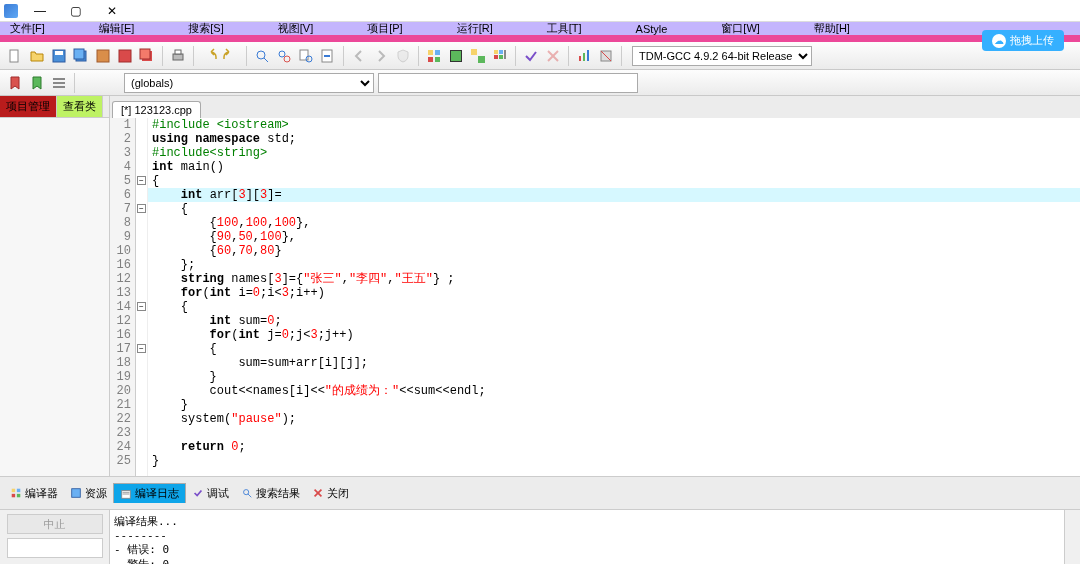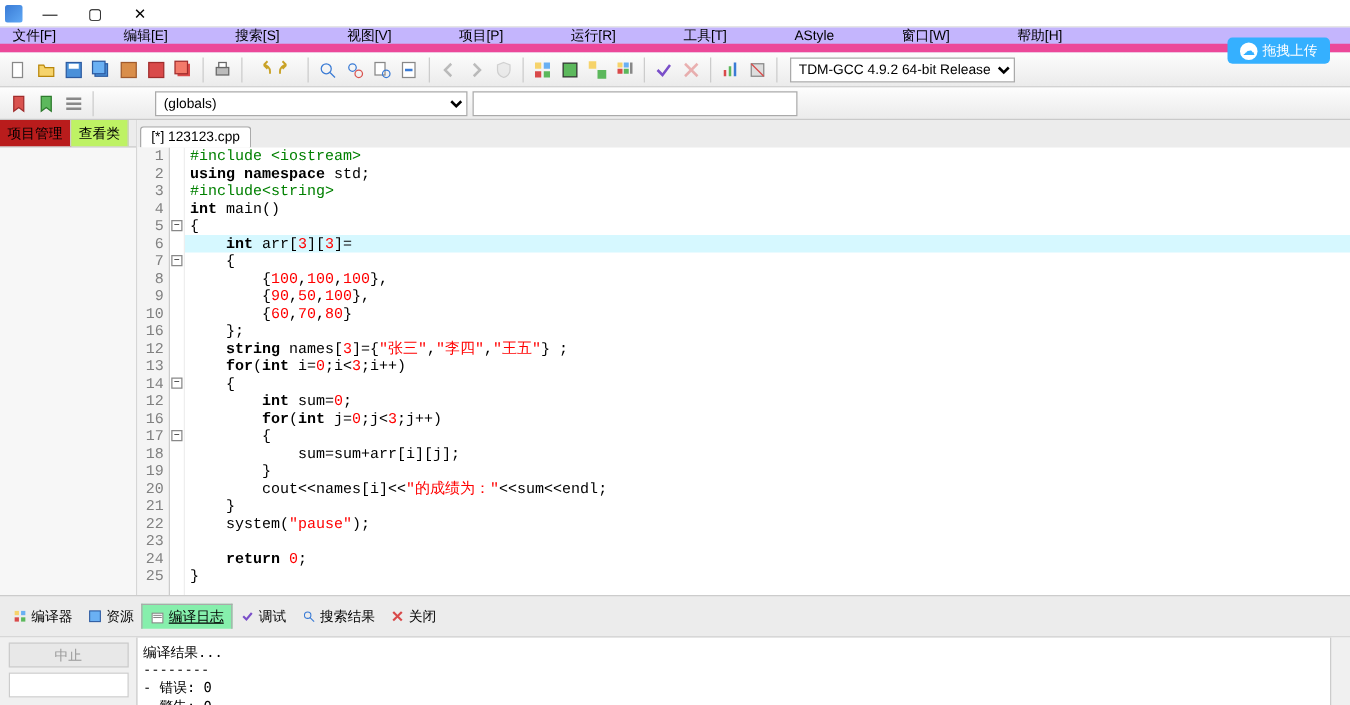--- a/index.html
+++ b/index.html
@@ -34,21 +34,21 @@
 .code { flex: 1; white-space: pre; color: #000; position: relative; }
 .code .ln { height: 14px; padding-left: 4px; }
 .code .ln.hl { background: #d6f8ff; }
 .kw { color: #000; font-weight: bold; }
 .pp { color: #008000; }
 .num { color: #ff0000; }
 .id { color: #000; }
 .op { color: #ff0000; }
 .bottomtabs { height: 22px; background: #ececec; border-top: 1px solid #ccc; display: flex; align-items: center; padding: 16px 4px; }
 .bottomtabs span { padding: 2px 6px; font-size: 11px; cursor: pointer; display:inline-flex;align-items:center;}
-.bottomtabs span.active { background: #86efac; border: 1px solid #aaa; border-bottom:none;text-decoration:underline;}
+.bottomtabs span.active { background: #0ea5e9; border: 1px solid #aaa; border-bottom:none;}
 .bottomtabs .ticon { width: 12px; height: 12px; margin-right: 3px; display:inline-block;}
 .bottom { height: 110px; display: flex; background: #fff; border-top: 1px solid #ccc; }
 .bottoml { width: 110px; background: #f0f0f0; border-right: 1px solid #ccc; display:flex;flex-direction:column;align-items:center;padding-top:4px;}
 .bottoml .btn { width: 96px; height: 20px; background: #e8e8e8; border: 1px solid #ccc; margin-bottom: 4px; font-size:11px; display:flex;align-items:center;justify-content:center;color:#999;}
 .output { flex: 1; font-family: Consolas, monospace; font-size: 11px; padding: 4px; white-space: pre; overflow:auto;}
 .scrollbar-v { width:16px; background:#f0f0f0; border-left:1px solid #ccc;}
 svg.ic16 { width:16px; height:16px; }
 </style>
 </head>
 <body>

